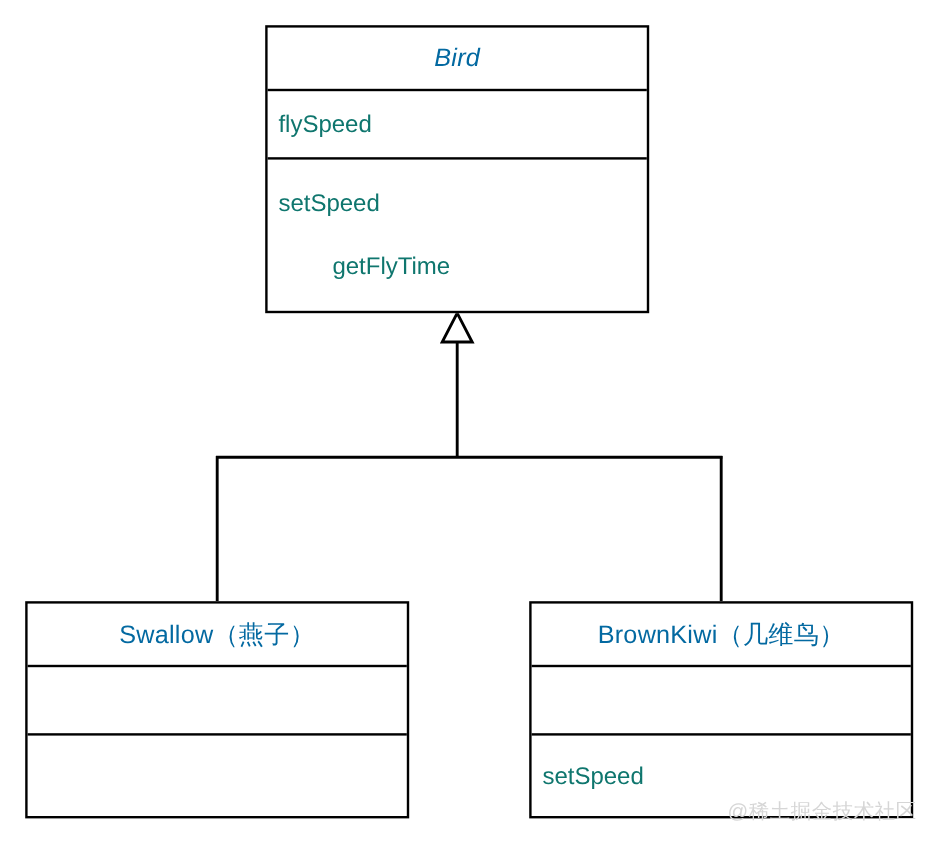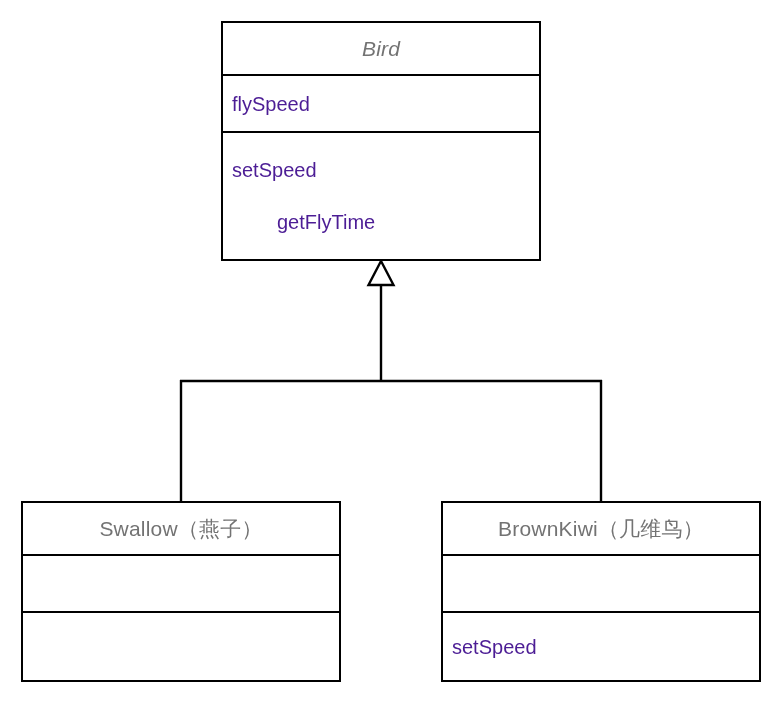--- a/index.html
+++ b/index.html
@@ -32,35 +32,35 @@
   }
   .compartment + .compartment {
     border-top: 2px solid #000000;
   }
   .class-title {
     display: flex;
     align-items: center;
     justify-content: center;
     text-align: center;
     font-size: 21px;
-    color: #737373;
+    color: #0369a1;
     letter-spacing: 0.2px;
   }
   .class-title.abstract {
     font-style: italic;
   }
   .member-list {
     display: flex;
     flex-direction: column;
     justify-content: center;
     padding-left: 9px;
   }
   .member {
     font-size: 20px;
-    color: #4c1d95;
+    color: #0f766e;
     line-height: 1.0;
     text-align: left;
     white-space: nowrap;
   }
   .member + .member {
     margin-top: 32px;
     margin-left: 45px;
   }
   .empty-compartment {
     
@@ -158,14 +158,15 @@
   </div>
 
   <div class="uml-class" id="brownkiwi-class">
     <div class="compartment class-title" id="brownkiwi-title">BrownKiwi（几维鸟）</div>
     <div class="compartment member-list empty-compartment" id="brownkiwi-attributes"></div>
     <div class="compartment member-list" id="brownkiwi-operations">
       <div class="member">setSpeed</div>
     </div>
   </div>
 
+  <div id="watermark">@稀土掘金技术社区</div>
 
 </div>
 
 </body></html>

